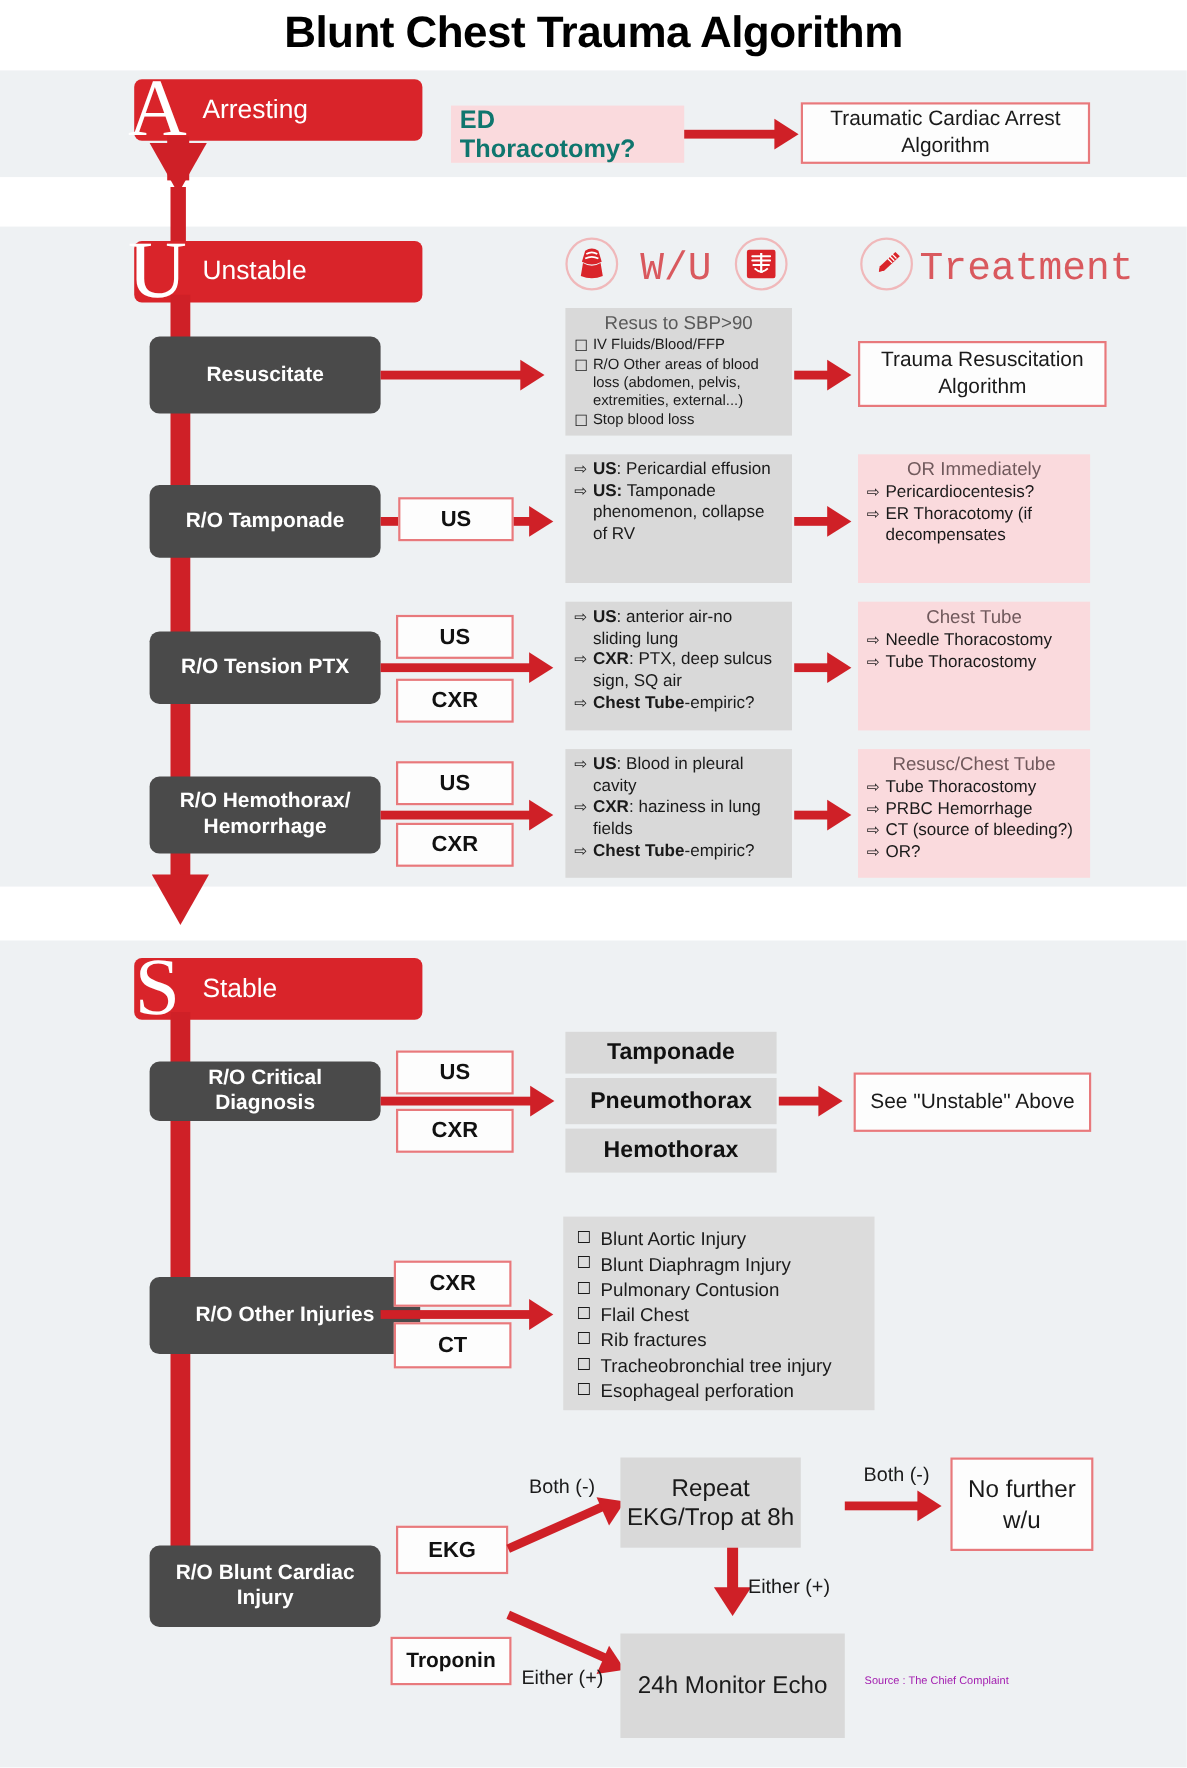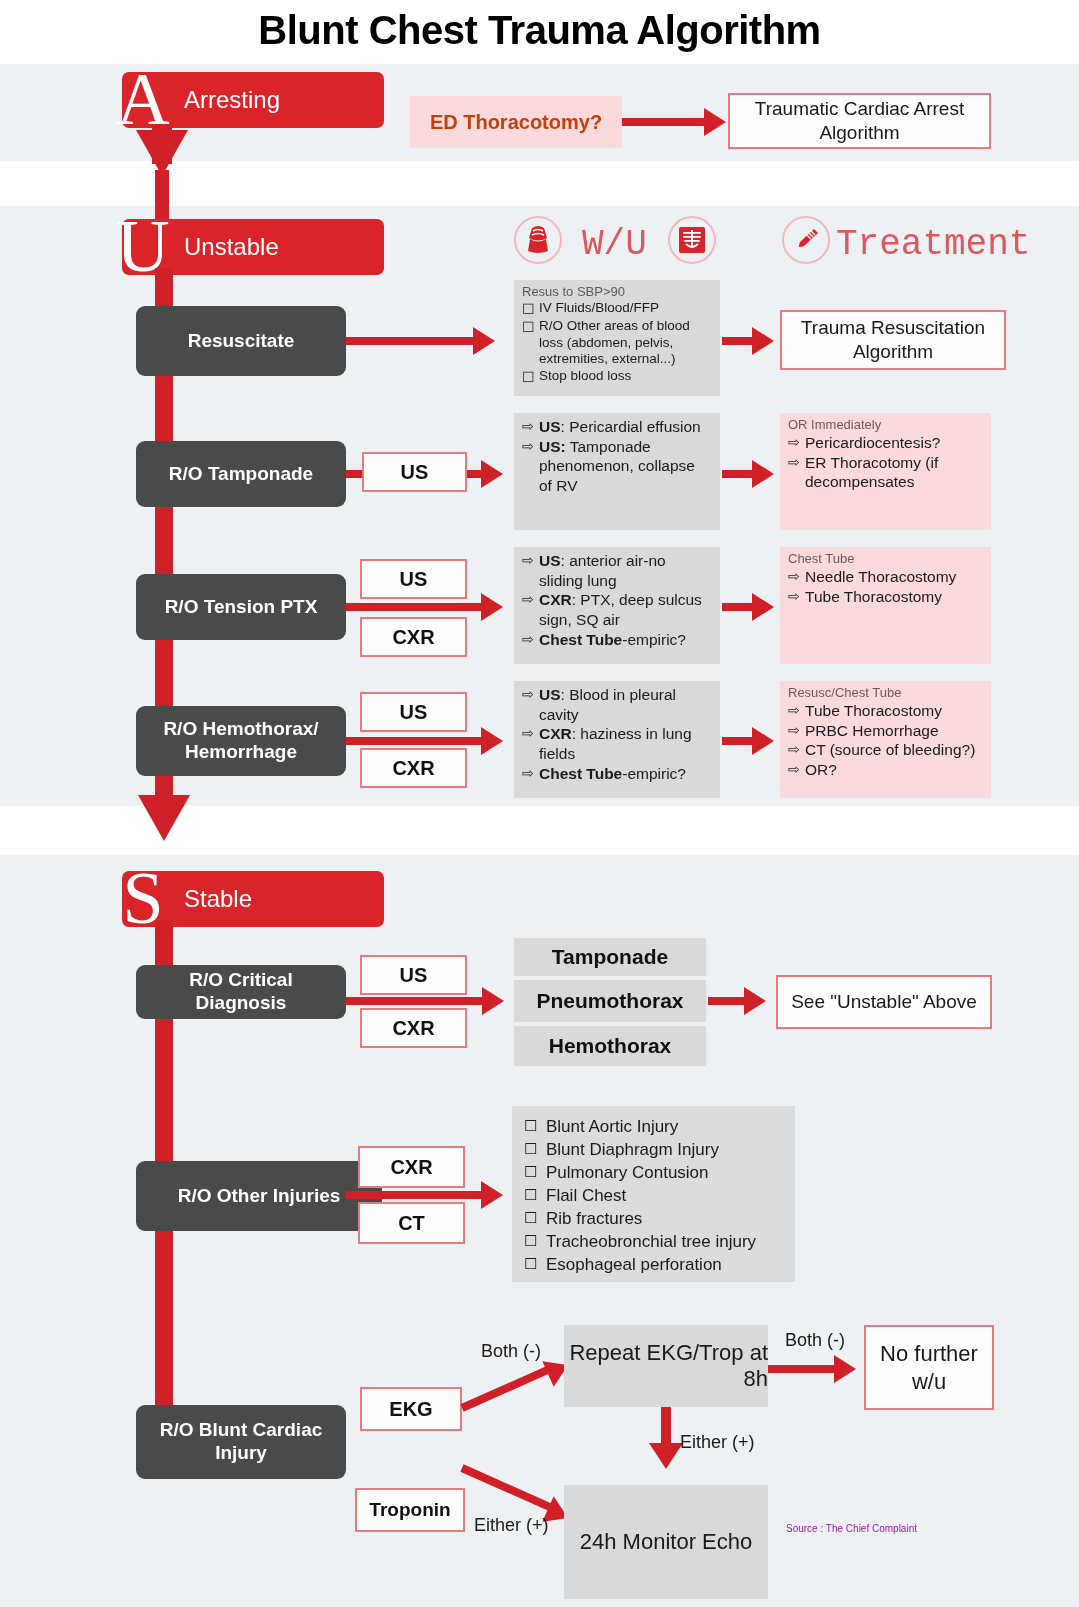--- a/index.html
+++ b/index.html
@@ -90,22 +90,22 @@
   }
 
   
   .gray-panel {
     position: absolute;
     background: #d9d9d9;
     padding: 4px 8px;
   }
   .gray-panel.light { background: #dcdcdc; }
   .panel-title {
-    text-align: left;
-    font-size: 13px; color: #595959;
+    text-align: center;
+    font-size: 17px; color: #595959;
     margin-bottom: 1px;
   }
 
   
   .pink-panel {
     position: absolute;
     background: #fadadd;
     padding: 4px 8px;
   }
   .pink-panel .panel-title { color: #70595c; }
@@ -213,21 +213,21 @@
   <div class="stage-header" style="left:122px;top:72px;width:262px;">
     <span class="stage-letter">A</span>
     <span class="stage-label">Arresting</span>
   </div>
 
   <div class="spine" style="left:152px;top:124px;height:40px;width:20px;"></div>
   <div class="big-arrow-d" style="left:136px;top:130px;"></div>
   <div class="spine" style="left:155px;top:170px;height:50px;width:14px;"></div>
 
   <div class="pink-panel" style="left:410px;top:96px;width:212px;height:52px;display:flex;align-items:center;justify-content:center;">
-    <span style="font-size:20px;font-weight:bold;color:#c2410c;">ED Thoracotomy?</span>
+    <span style="font-size:23px;font-weight:bold;color:#0f766e;">ED Thoracotomy?</span>
   </div>
 
   <div class="hline" style="left:622px;top:118px;width:86px;"></div>
   <div class="arrow-r" style="left:704px;top:108px;"></div>
 
   <div class="outline-box" style="left:728px;top:93px;width:263px;height:56px;">
     <span>Traumatic Cardiac Arrest Algorithm</span>
   </div>
 
   <div class="stage-header" style="left:122px;top:219px;width:262px;">
@@ -527,36 +527,36 @@
   </div>
 
   <div class="diag hline" style="left:462px;top:1404px;width:100px;transform:rotate(-24deg);"></div>
   <div class="diag arrow-r" style="left:548px;top:1360px;transform:rotate(-24deg);"></div>
 
   <div class="diag hline" style="left:462px;top:1464px;width:100px;transform:rotate(24deg);"></div>
   <div class="diag arrow-r" style="left:548px;top:1495px;transform:rotate(24deg);"></div>
 
   <div class="plain-label" style="left:481px;top:1341px;">Both (-)</div>
 
-  <div class="gray-box" style="left:564px;top:1325px;width:204px;height:82px;text-align:right;">
+  <div class="gray-box" style="left:564px;top:1325px;width:164px;height:82px;">
     <span>Repeat EKG/Trop at 8h</span>
   </div>
 
   <div class="plain-label" style="left:785px;top:1330px;">Both (-)</div>
   <div class="hline" style="left:768px;top:1365px;width:74px;"></div>
   <div class="arrow-r" style="left:834px;top:1355px;"></div>
   <div class="outline-box" style="left:864px;top:1325px;width:130px;height:85px;font-size:22px;">
     <span>No further w/u</span>
   </div>
 
   <div class="vline" style="left:661px;top:1407px;height:51px;"></div>
   <div class="arrow-d" style="left:649px;top:1443px;"></div>
   <div class="plain-label" style="left:680px;top:1432px;">Either (+)</div>
 
-  <div class="gray-box" style="left:564px;top:1485px;width:204px;height:114px;">
+  <div class="gray-box" style="left:564px;top:1485px;width:204px;height:95px;">
     <span>24h Monitor Echo</span>
   </div>
 
   <div class="plain-label" style="left:474px;top:1515px;">Either (+)</div>
 
   <div class="source-note" style="left:786px;top:1523px;">Source : The Chief Complaint</div>
 
 </div>
 
 </body></html>

